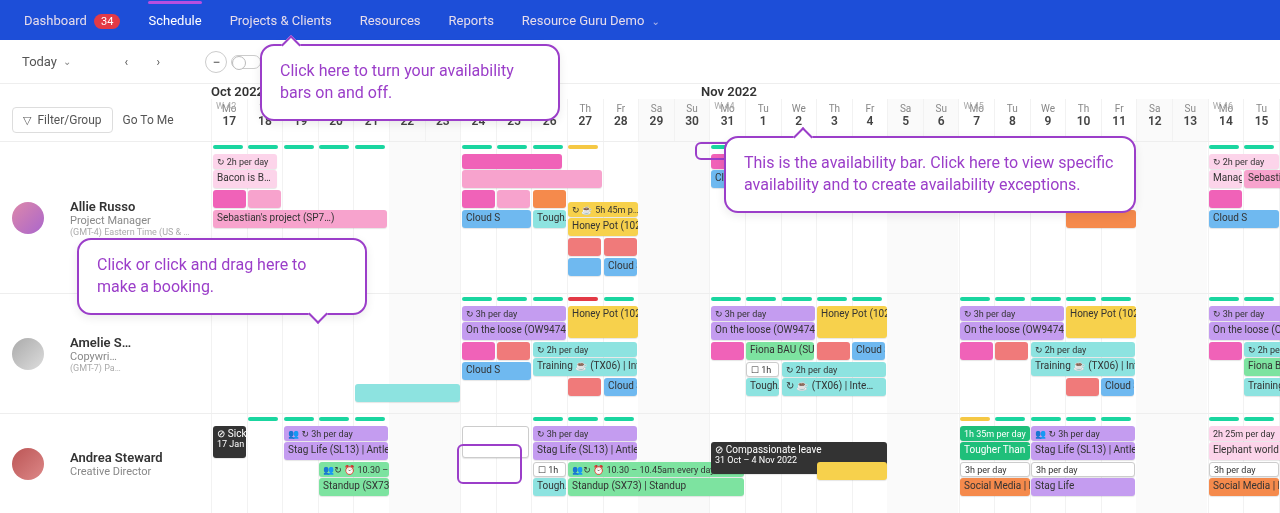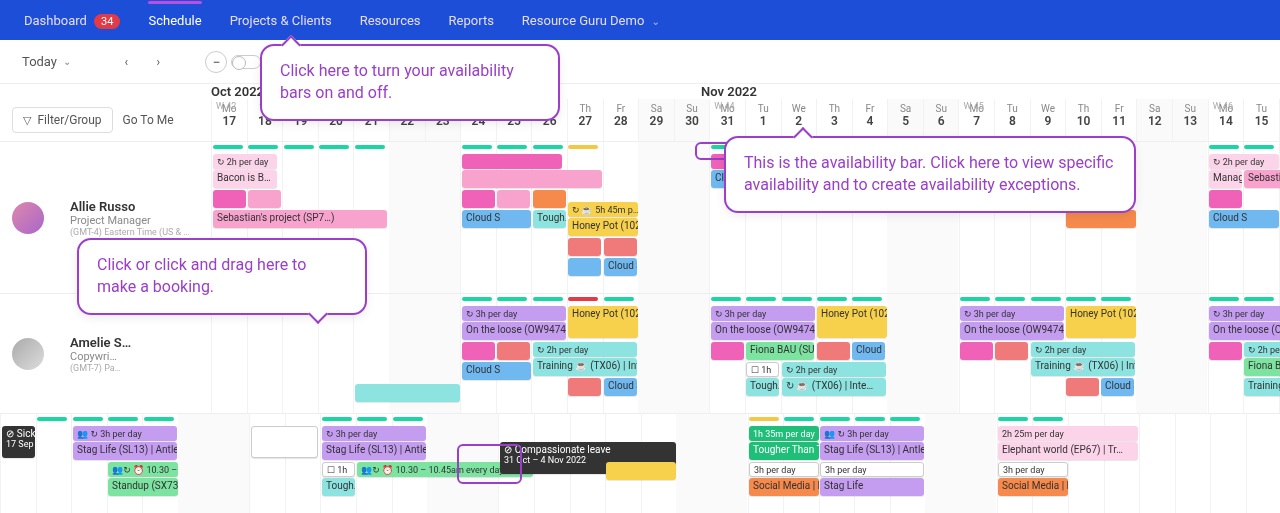--- a/index.html
+++ b/index.html
@@ -453,20 +453,27 @@
       <div class="bar head purple" style="left:998px;top:12px;width:104px;">↻ 3h per day</div>
       <div class="bar purple" style="left:998px;top:28px;width:104px;">On the loose (OW9474)</div>
       <div class="bar head cyan" style="left:1033px;top:48px;width:70px;">↻ 2h per day</div>
       <div class="bar green" style="left:1033px;top:64px;width:70px;">Fiona BAU (SUP…</div>
       <div class="bar magenta" style="left:998px;top:48px;width:33px;"></div>
       <div class="bar cyan" style="left:1033px;top:84px;width:70px;">Training</div>
     </div>
   </div>
 
   <div class="resrow" style="height:100px;">
+    <div class="rescell">
+      <div class="avatar a3"></div>
+      <div>
+        <div class="resname">Andrea Steward</div>
+        <div class="restitle">Creative Director</div>
+      </div>
+    </div>
     <div class="sched">
       <div class="weekendbg" style="left:178px;width:71px;"></div>
       <div class="weekendbg" style="left:427px;width:71px;"></div>
       <div class="weekendbg" style="left:676px;width:71px;"></div>
       <div class="weekendbg" style="left:925px;width:71px;"></div>
       <div class="avail g" style="left:37px;width:30px;"></div>
       <div class="avail g" style="left:73px;width:30px;"></div>
       <div class="avail g" style="left:108px;width:30px;"></div>
       <div class="avail g" style="left:144px;width:30px;"></div>
       <div class="avail g" style="left:322px;width:30px;"></div>
@@ -475,33 +482,34 @@
       <div class="avail y" style="left:749px;width:30px;"></div>
       <div class="avail g" style="left:784px;width:30px;"></div>
       <div class="avail g" style="left:820px;width:30px;"></div>
       <div class="avail g" style="left:855px;width:30px;"></div>
       <div class="avail g" style="left:890px;width:30px;"></div>
       <div class="avail g" style="left:998px;width:30px;"></div>
       <div class="avail g" style="left:1033px;width:30px;"></div>
 
       <div class="bar dark" style="left:2px;top:12px;width:33px;height:32px;">
         <div>⊘ Sick</div>
-        <div style="font-size:9px;">17 Sep</div>
+        <div style="font-size:9px;">17 Jan</div>
       </div>
       <div class="bar head purple" style="left:73px;top:12px;width:104px;">👥 ↻ 3h per day</div>
       <div class="bar purple" style="left:73px;top:28px;width:104px;">Stag Life (SL13) | Antler</div>
       <div class="bar head green" style="left:108px;top:48px;width:70px;">👥↻ ⏰ 10.30 – 1…</div>
       <div class="bar green" style="left:108px;top:64px;width:70px;">Standup (SX73) …</div>
 
       <div class="bar white" style="left:251px;top:12px;width:67px;height:32px;"></div>
       <div class="bar head purple" style="left:322px;top:12px;width:104px;">↻ 3h per day</div>
       <div class="bar purple" style="left:322px;top:28px;width:104px;">Stag Life (SL13) | Antler</div>
       <div class="bar head white" style="left:322px;top:48px;width:33px;">☐ 1h</div>
       <div class="bar cyan" style="left:322px;top:64px;width:33px;">Tough…</div>
       <div class="bar head green" style="left:357px;top:48px;width:176px;">👥↻ ⏰ 10.30 – 10.45am every day</div>
+      <div class="bar green" style="left:357px;top:64px;width:176px;">Standup (SX73) | Standup</div>
 
       <div class="bar dark" style="left:500px;top:28px;width:176px;height:32px;">
         <div>⊘ Compassionate leave</div>
         <div style="font-size:9px;">31 Oct – 4 Nov 2022</div>
       </div>
       <div class="bar yellow" style="left:606px;top:48px;width:70px;height:18px;"></div>
 
       <div class="bar head greend" style="left:749px;top:12px;width:70px;">1h 35m per day</div>
       <div class="bar greend" style="left:749px;top:28px;width:70px;">Tougher Than T…</div>
       <div class="bar head purple" style="left:820px;top:12px;width:104px;">👥 ↻ 3h per day</div>

